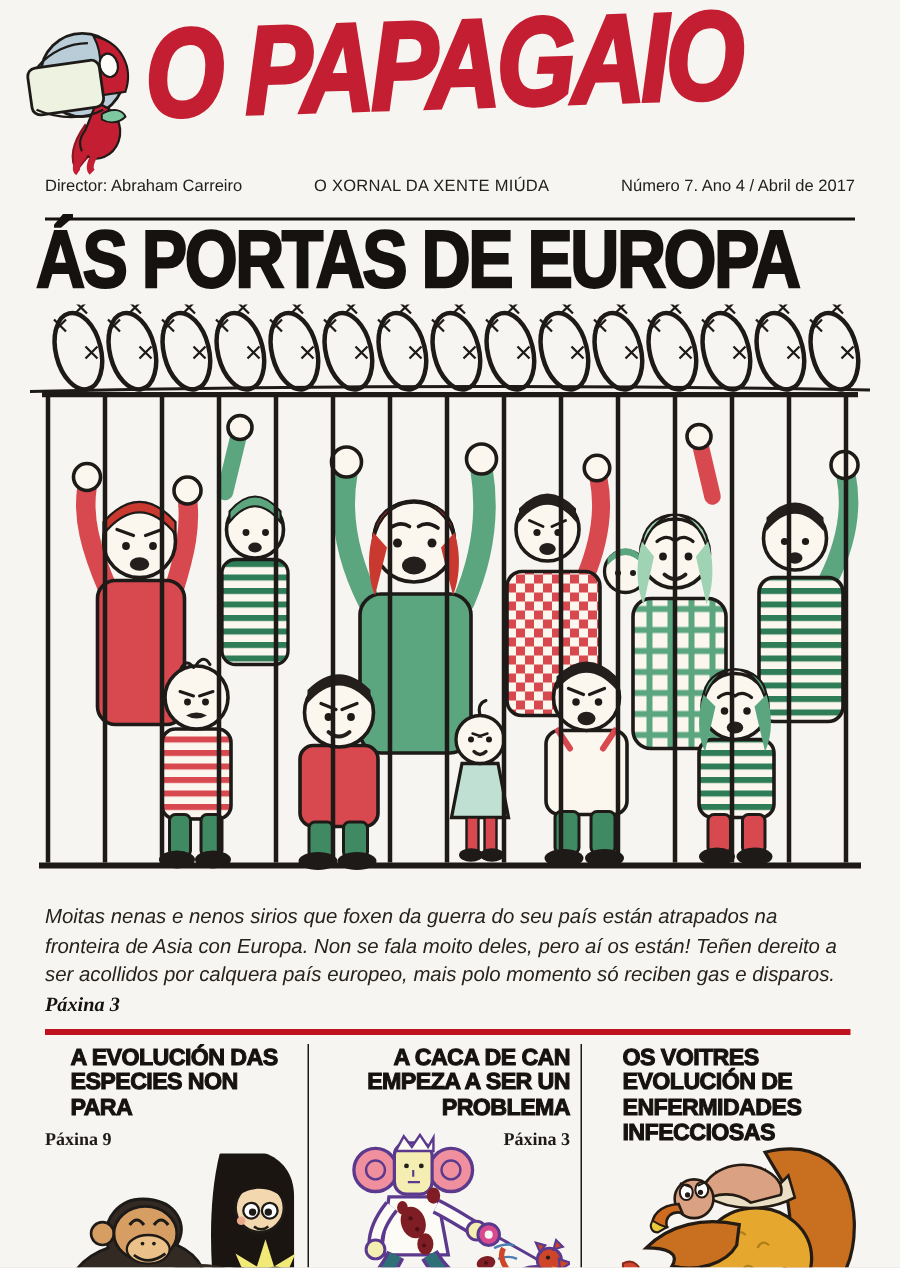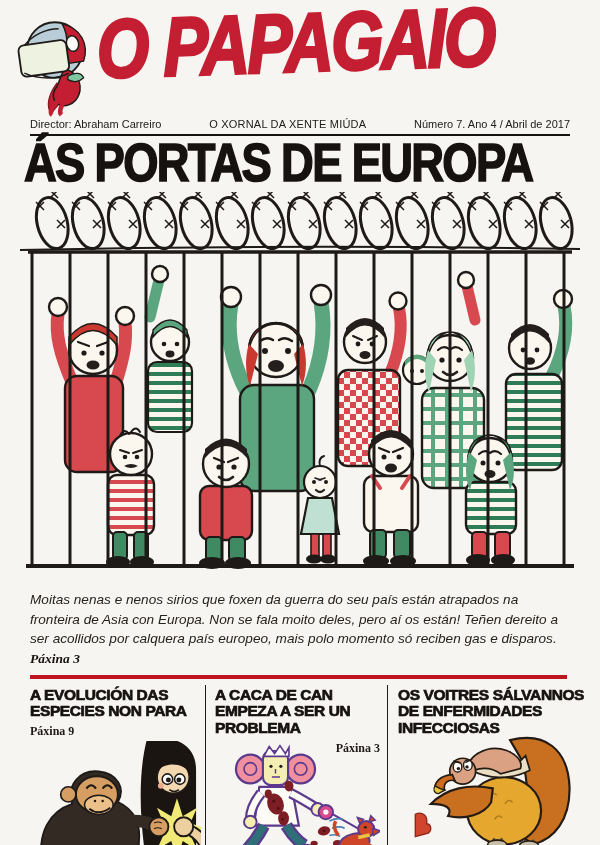--- a/index.html
+++ b/index.html
@@ -15,21 +15,21 @@
   .paper-title {
     position:absolute; left:96px; top:2px; white-space:nowrap;
     font-family:"Liberation Sans", sans-serif; font-style:italic; font-weight:bold;
     font-size:60px; letter-spacing:-2px; color:#c41e32;
     -webkit-text-stroke:2.2px #c41e32;
     transform:scale(1.12,1.38) rotate(-1.5deg); transform-origin:left top;
   }
   
   .infobar {
     display:flex; justify-content:space-between; align-items:flex-end;
-    margin:0 30px; padding-bottom:3px; border-bottom:2.5px solid #15120f;
+    margin:0 30px; padding-bottom:14px; border-bottom:2.5px solid #15120f;
     font-size:11px; line-height:1.15; color:#22201d;
   }
   .infobar .tagline { font-weight:normal; letter-spacing:.2px; }
   
   .headline {
     margin:2px 0 0 24px; white-space:nowrap;
     font-weight:bold; font-size:54px; line-height:.92; letter-spacing:-2px;
     color:#15120f; -webkit-text-stroke:1.6px #15120f;
     transform:scaleX(.84); transform-origin:left top; width:660px;
   }
@@ -43,23 +43,23 @@
   .sections {
     display:grid; grid-template-columns:205px 183px 212px;
     margin-top:6px; height:178px; overflow:hidden;
   }
   .section { overflow:hidden; }
   .s1 { padding:2px 4px 0 30px; }
   .s2 { padding:2px 7px 0 9px; border-left:1.5px solid #1d1a17; border-right:1.5px solid #1d1a17; }
   .s3 { padding:2px 6px 0 10px; }
   .sec-title {
     font-weight:bold; font-size:15.5px; line-height:1.08; letter-spacing:-.4px;
-    color:#15120f; -webkit-text-stroke:.7px #15120f;
-  }
-  .s2 .sec-title { text-align:left; }
+    color:#15120f;margin-left:17px; -webkit-text-stroke:.7px #15120f;
+  }
+  .s2 .sec-title { text-align:right; }
   .sec-page { font-family:"Liberation Serif", serif; font-weight:bold; font-size:12px; margin-top:4px; }
   .s2 .sec-page { text-align:right; }
   .sec-art { display:block; margin-top:2px; }
   .s2 .sec-art { margin-top:-14px; }
   .s3 .sec-art { margin-top:-2px; }
 </style>
 </head>
 <body>
 
 <div class="page">
@@ -380,21 +380,21 @@
           <circle cx="159" cy="97" r="9" fill="#cf4527" stroke="#5b3a8e" stroke-width="2.2"></circle>
           <path d="M152,91 l-3,-7 l7,2 Z M162,89 l2,-7 l5,5 Z" fill="#cf4527" stroke="#5b3a8e" stroke-width="1.6"></path>
           <path d="M166,96 l9,3 l-8,5 Z" fill="#cf4527" stroke="#5b3a8e" stroke-width="1.6"></path>
           <circle cx="158" cy="95" r="1.6" fill="#241f1c"></circle>
           <rect x="150" y="103" width="13" height="4" fill="#efc23d" transform="rotate(-12 156 105)"></rect>
         </g>
       </svg>
     </div>
 
     <div class="section s3">
-      <div class="sec-title">OS VOITRES SÁLVANNOS DE ENFERMIDADES INFECCIOSAS</div>
+      <div class="sec-title">OS VOITRES EVOLUCIÓN DE ENFERMIDADES INFECCIOSAS</div>
       <svg class="sec-art" width="194" height="112" viewBox="0 0 185 130">
         <path d="M0,92 C8,88 15,94 13,103 C18,103 20,110 15,114 L0,118 Z" fill="#d1452e" stroke="#8a2a1c" stroke-width="1.6"></path>
         <path d="M110,6 C150,-4 177,16 179,60 C180,98 161,122 136,127 L117,112 C130,92 134,58 123,28 Z" fill="#c8701f" stroke="#241c14" stroke-width="2.5"></path>
         <ellipse cx="103" cy="88" rx="43" ry="39" fill="#e5a72e" stroke="#241c14" stroke-width="2.5"></ellipse>
         <path d="M86,72 q4,-7 9,-2 M104,80 q4,-7 9,-2 M92,98 q4,-7 9,-2" fill="none" stroke="#b07f1c" stroke-width="1.8"></path>
         <path d="M64,40 L72,22 L81,35 L90,18 L100,32 L110,20 L118,34 L128,24 L133,41 C112,52 84,52 64,40 Z" fill="#eadfc4" stroke="#241c14" stroke-width="2"></path>
         <path d="M60,45 C58,24 84,10 106,18 C118,23 125,31 122,39 L99,45 C87,36 72,37 60,45 Z" fill="#dba183" stroke="#241c14" stroke-width="2"></path>
         <circle cx="55" cy="42" r="15" fill="#dba183" stroke="#241c14" stroke-width="2"></circle>
         <ellipse cx="49" cy="37" rx="5" ry="6" fill="#ffffff" stroke="#241c14" stroke-width="1.6"></ellipse>
         <ellipse cx="61" cy="35" rx="5" ry="6" fill="#ffffff" stroke="#241c14" stroke-width="1.6"></ellipse>

